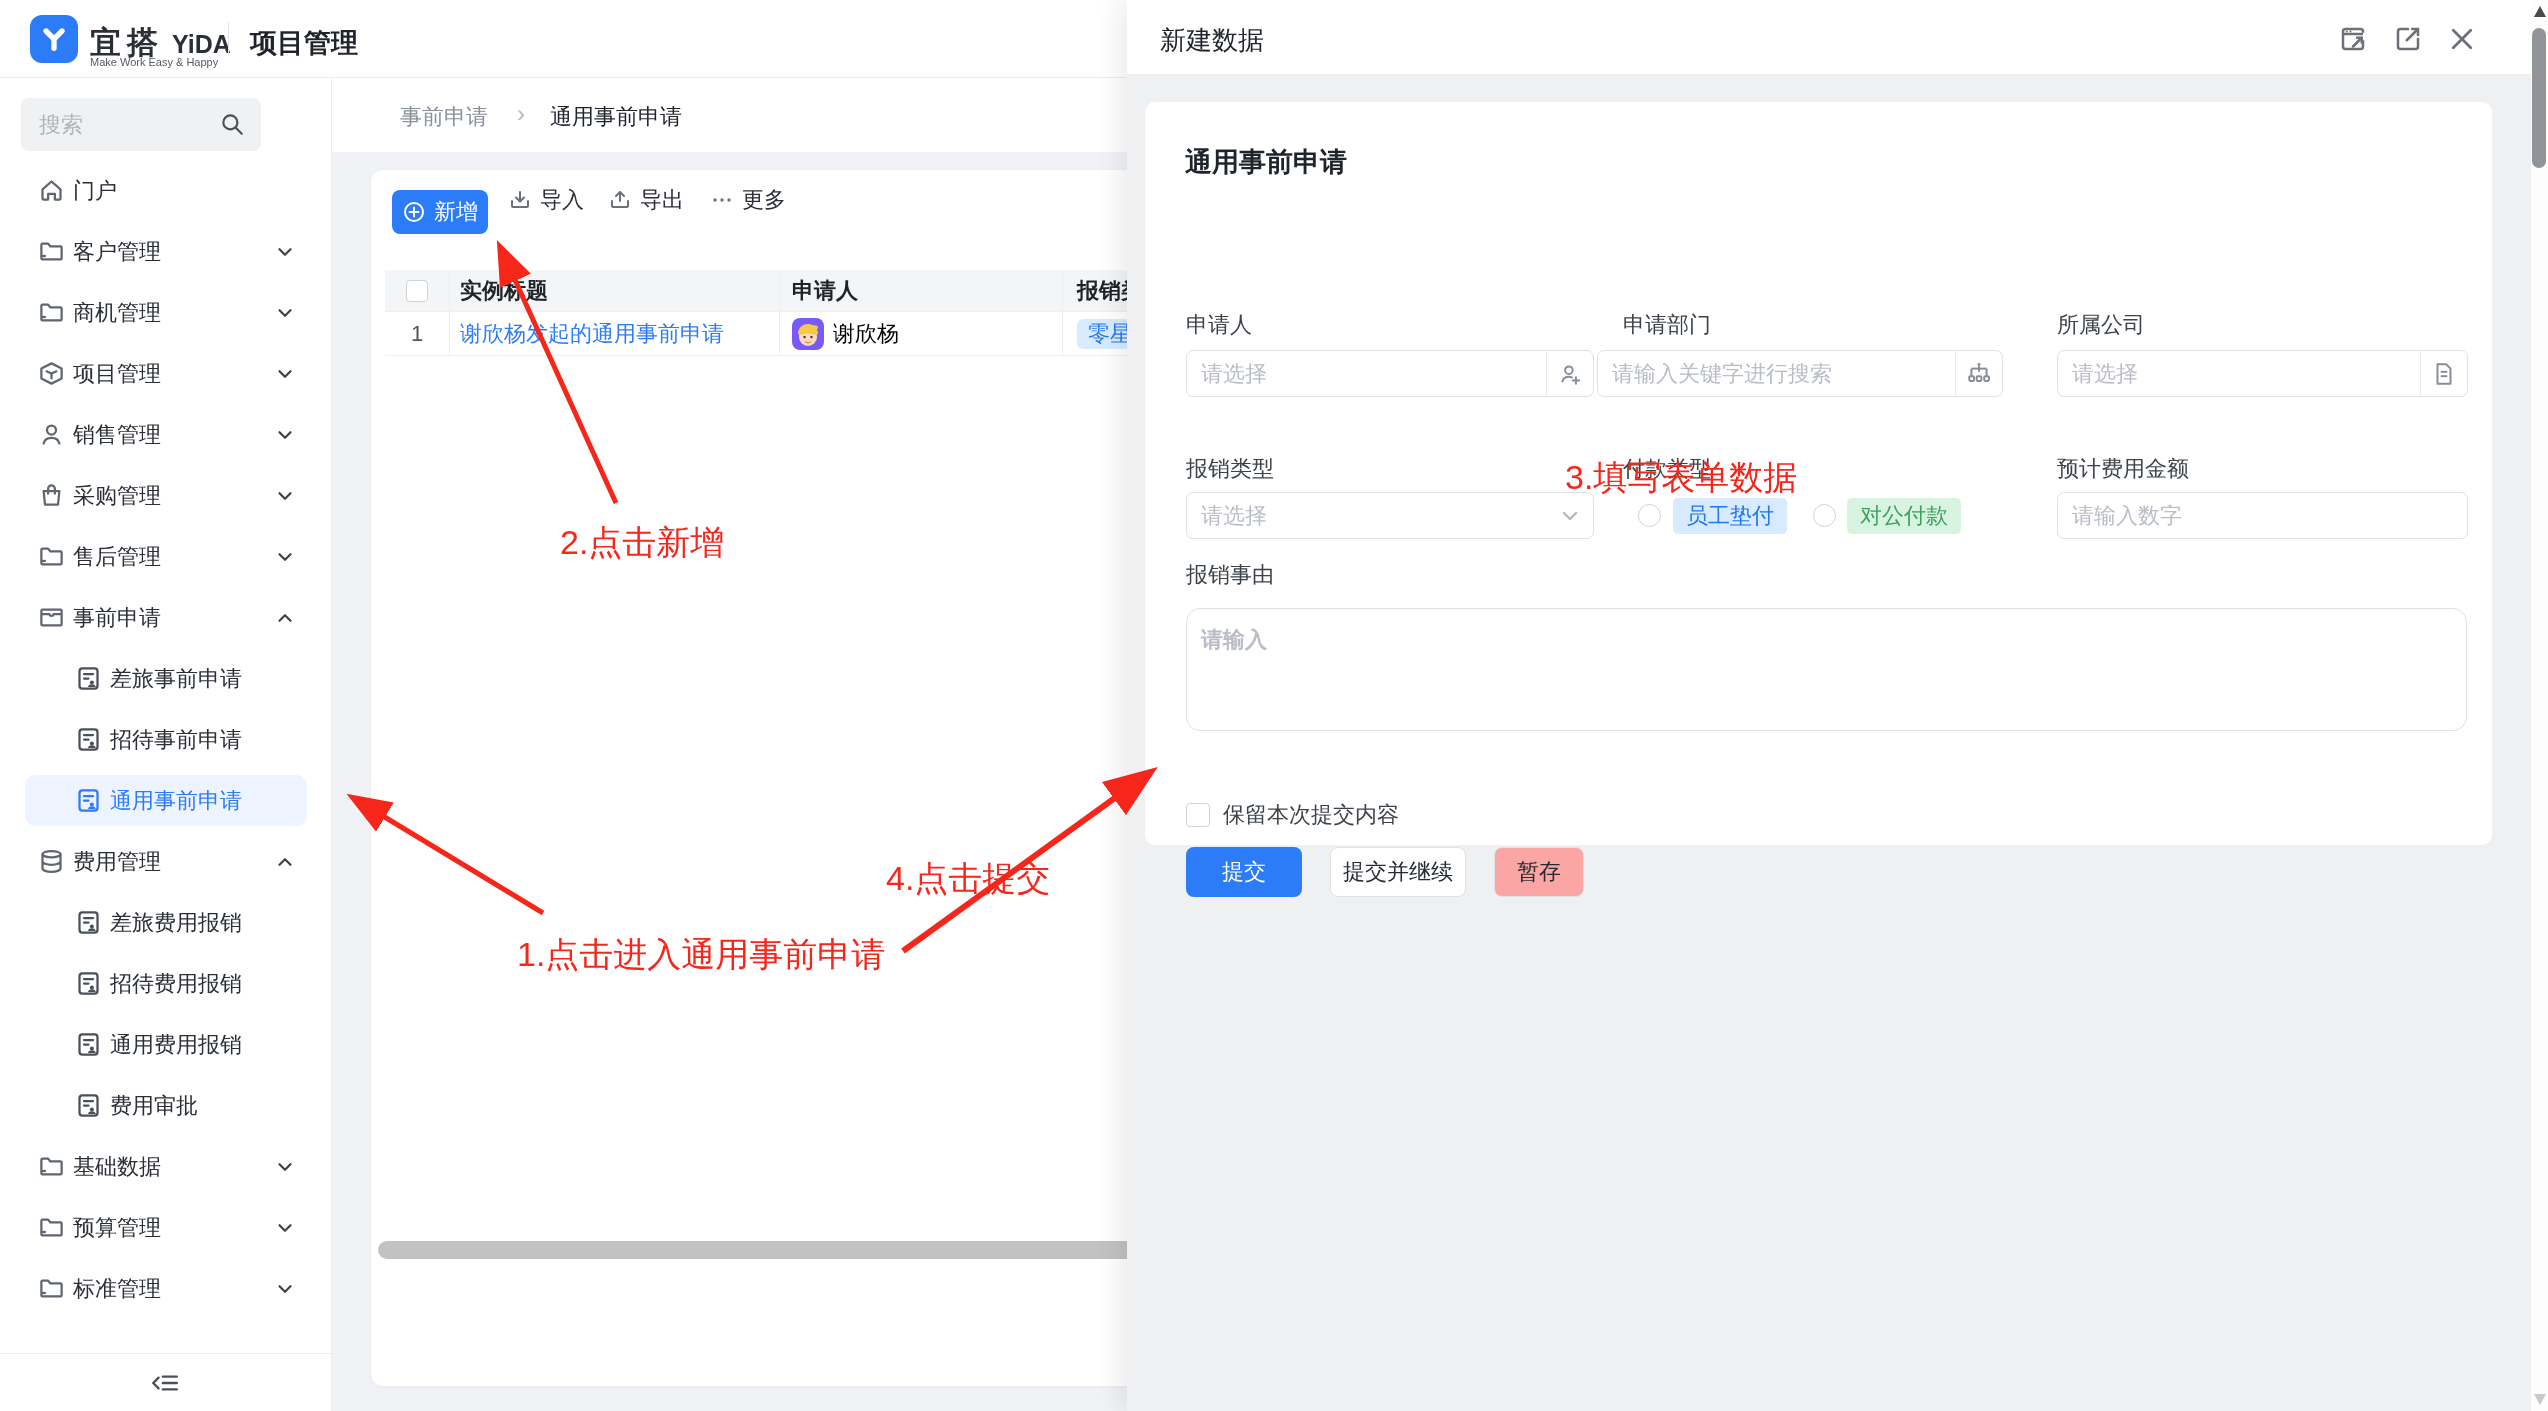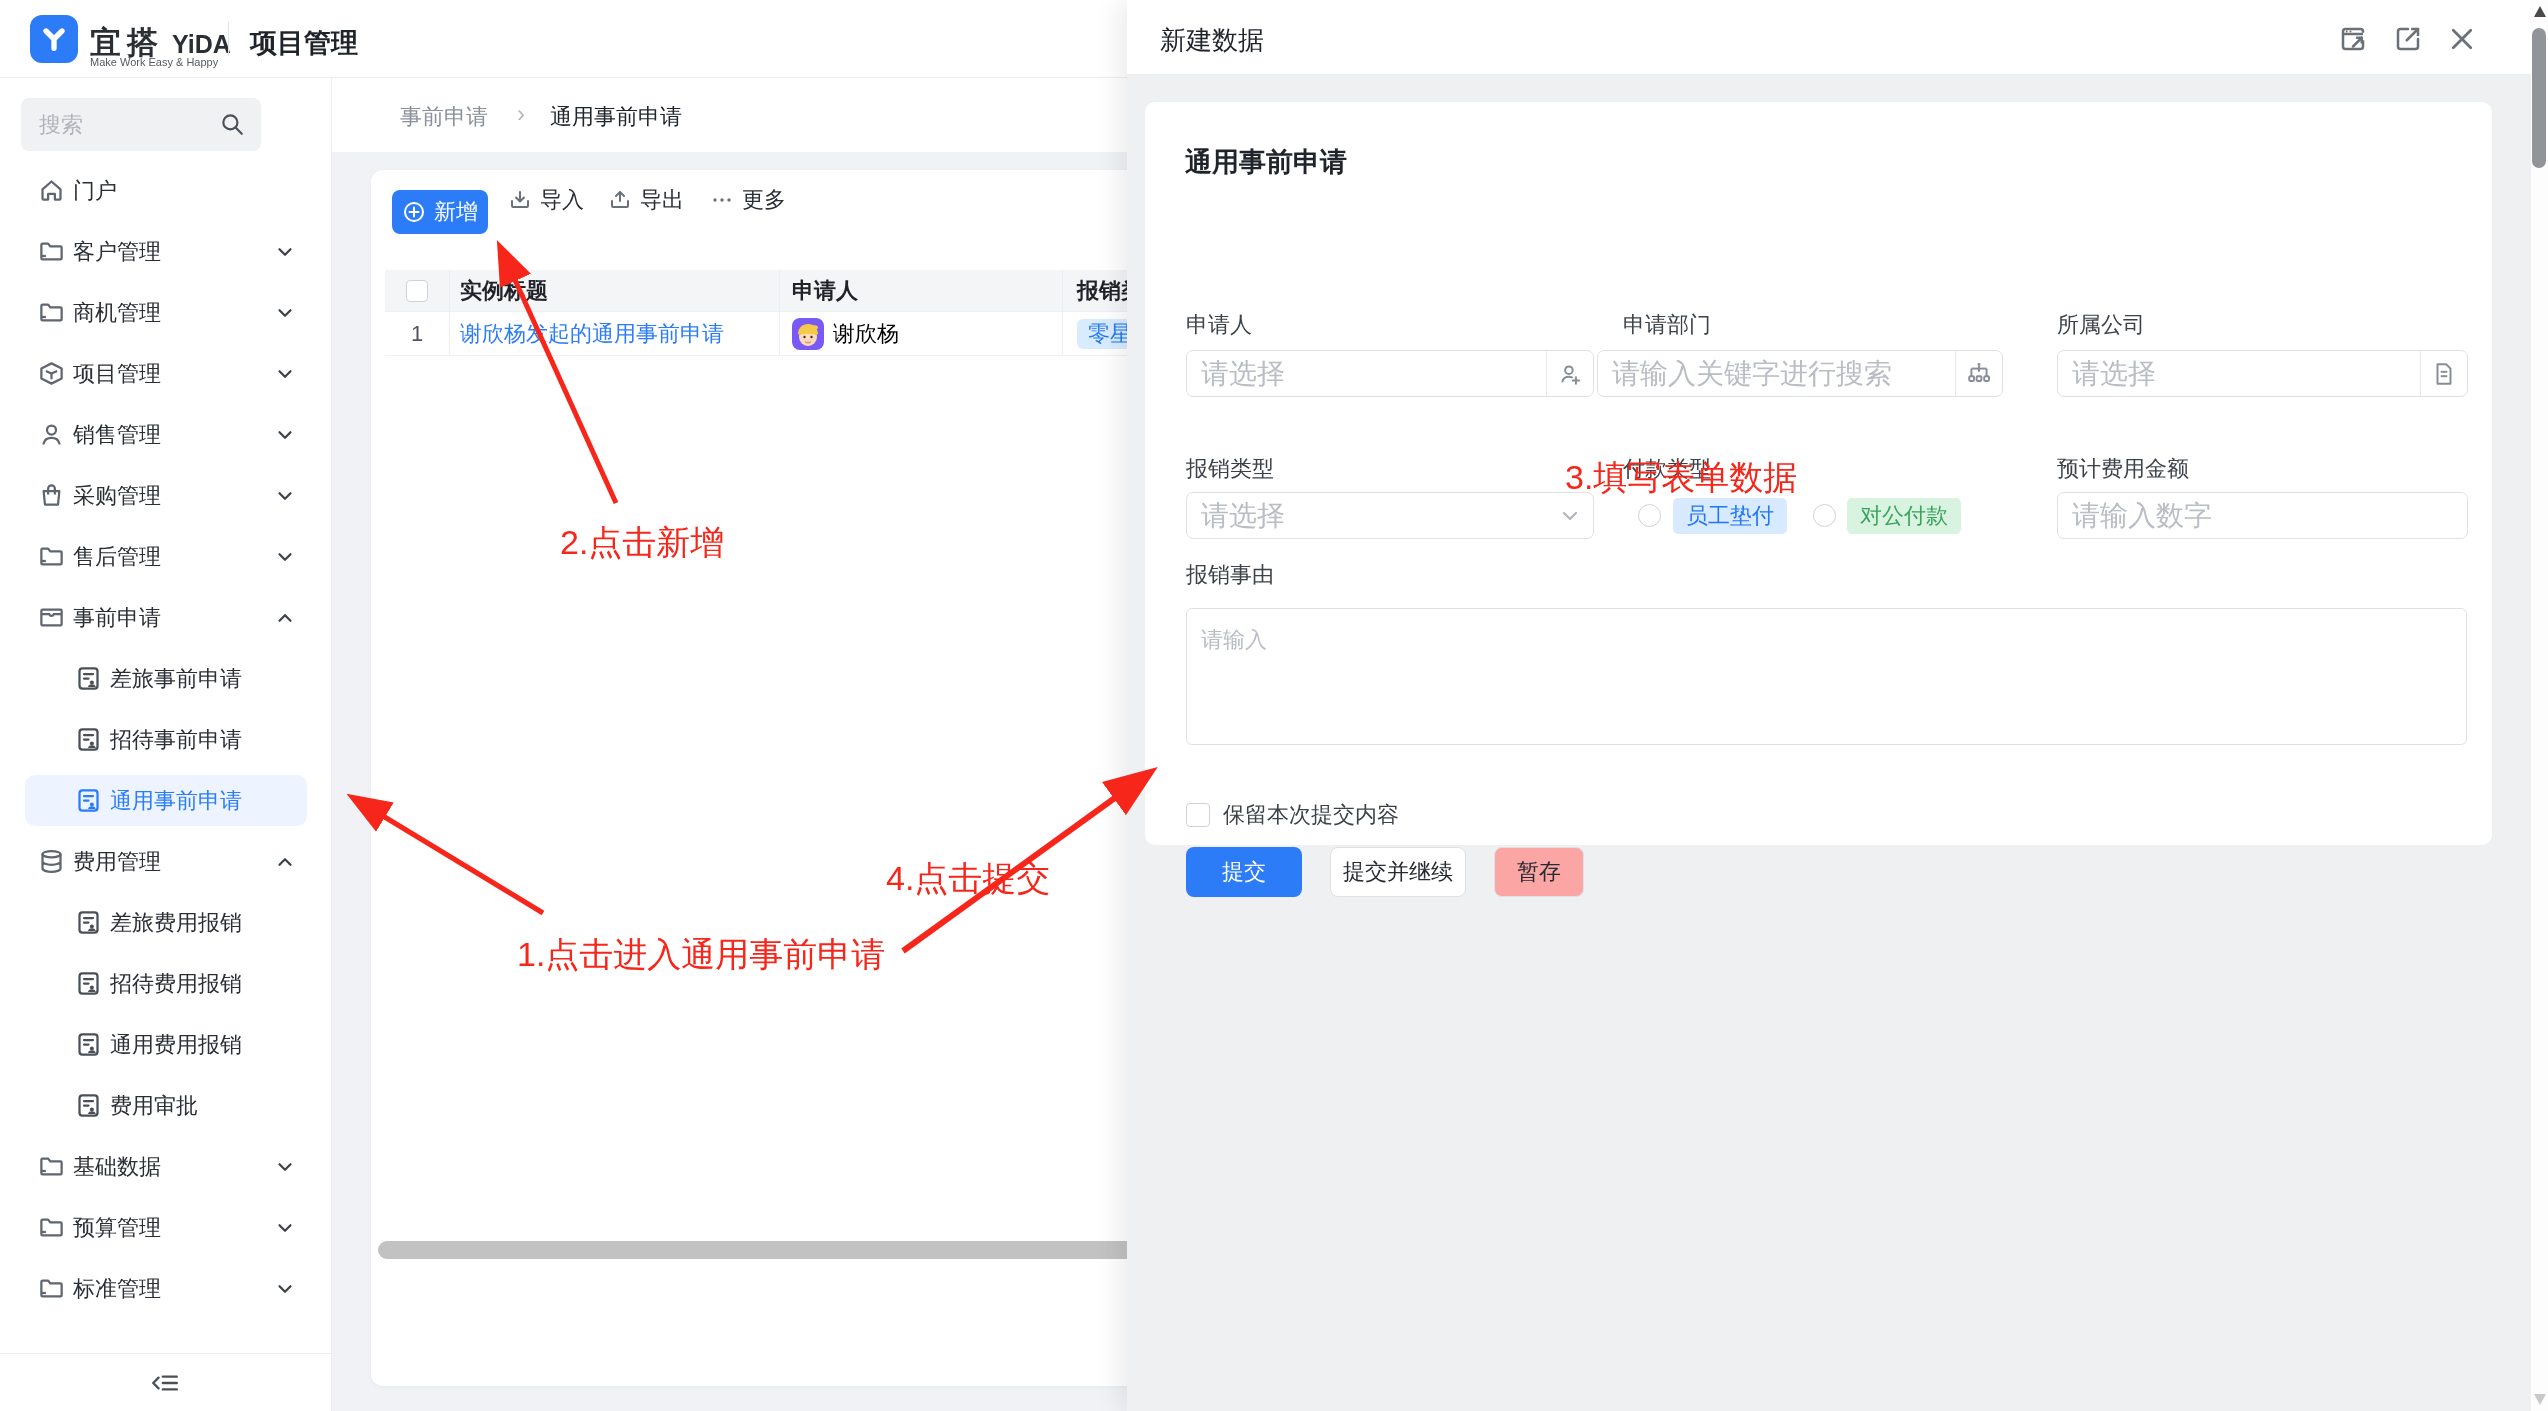--- a/index.html
+++ b/index.html
@@ -69,29 +69,29 @@
   
   #drawer{position:absolute;left:1127px;top:0;width:1421px;height:1411px;background:var(--drawer-bg);box-shadow:-8px 0 24px rgba(0,0,0,.08);z-index:10;}
   #dr-head{position:absolute;left:0;top:0;width:100%;height:75px;background:#fff;border-bottom:1px solid var(--line);}
   #dr-title{position:absolute;left:33px;top:23px;font-size:26px;color:#1f242b;}
   .dr-ic{position:absolute;top:24px;width:30px;height:30px;color:#6b7177;cursor:pointer;}
   #ic-popup{left:1211px;} #ic-ext{left:1266px;} #ic-close{left:1320px;}
   #form-card{position:absolute;left:18px;top:102px;width:1347px;height:743px;background:#fff;border-radius:10px;}
   #form-title{position:absolute;left:40px;top:42px;font-size:27px;font-weight:bold;color:#1f242b;}
   .flabel{position:absolute;font-size:22px;color:var(--ink2);}
   .fin{position:absolute;height:47px;border:1px solid #dfe1e4;border-radius:7px;background:#fff;}
-  .fin input{position:absolute;left:0;top:0;width:100%;height:45px;border:0;outline:none;background:transparent;font-size:28px;color:#3c4249;padding:0 60px 0 14px;}
+  .fin input{position:absolute;left:0;top:0;width:100%;height:45px;border:0;outline:none;background:transparent;font-size:22px;color:#3c4249;padding:0 60px 0 14px;}
   .fin input::placeholder, .fta::placeholder{color:var(--ph);}
   .sfx{position:absolute;right:0;top:0;width:47px;height:45px;border-left:1px solid #e8eaec;display:flex;align-items:center;justify-content:center;color:#868d96;}
   .sfx.noline{border-left:0;}
   .radio{position:absolute;width:23px;height:23px;border:1.5px solid #cfd3d8;border-radius:50%;background:#fff;cursor:pointer;}
   .tag{position:absolute;height:36px;border-radius:5px;font-size:22px;display:flex;align-items:center;padding:0 13px;cursor:pointer;}
   .tag.blue{background:var(--tag-blue-bg);color:var(--tag-blue-tx);}
   .tag.green{background:var(--tag-green-bg);color:var(--tag-green-tx);}
-  .fta{position:absolute;left:41px;top:506px;width:1281px;height:137px;border:1px solid #dfe1e4;border-radius:6px;font-size:22px;color:#3c4249;padding:16px 14px;resize:none;outline:none;}
+  .fta{position:absolute;left:41px;top:506px;width:1281px;height:123px;border:1px solid #dfe1e4;border-radius:14px;font-size:22px;color:#3c4249;padding:16px 14px;resize:none;outline:none;font-weight:bold;}
   #keep-row{position:absolute;left:41px;top:698px;display:flex;align-items:center;gap:13px;font-size:22px;color:var(--ink2);}
   #keep-row .cbx{width:24px;height:24px;}
   .dbtn{position:absolute;top:745px;height:50px;border-radius:8px;font-size:22px;display:flex;align-items:center;justify-content:center;cursor:pointer;}
   #btn-submit{left:41px;width:116px;background:var(--primary);color:#fff;border:0;}
   #btn-submit2{left:185px;width:136px;background:#fff;color:#262b33;border:1px solid #dfe1e4;}
   #btn-draft{left:349px;width:90px;background:#fca5a5;color:#262b33;border:1px solid #dfe1e4;}
   
   #vscroll{position:absolute;right:0;top:0;width:17px;height:1411px;background:#fdfdfd;z-index:20;}
   #vs-up{position:absolute;left:3px;top:6px;width:0;height:0;border-left:6px solid transparent;border-right:6px solid transparent;border-bottom:11px solid #4a4a4a;}
   #vs-dn{position:absolute;left:3px;bottom:6px;width:0;height:0;border-left:6px solid transparent;border-right:6px solid transparent;border-top:11px solid #c9c9c9;}

